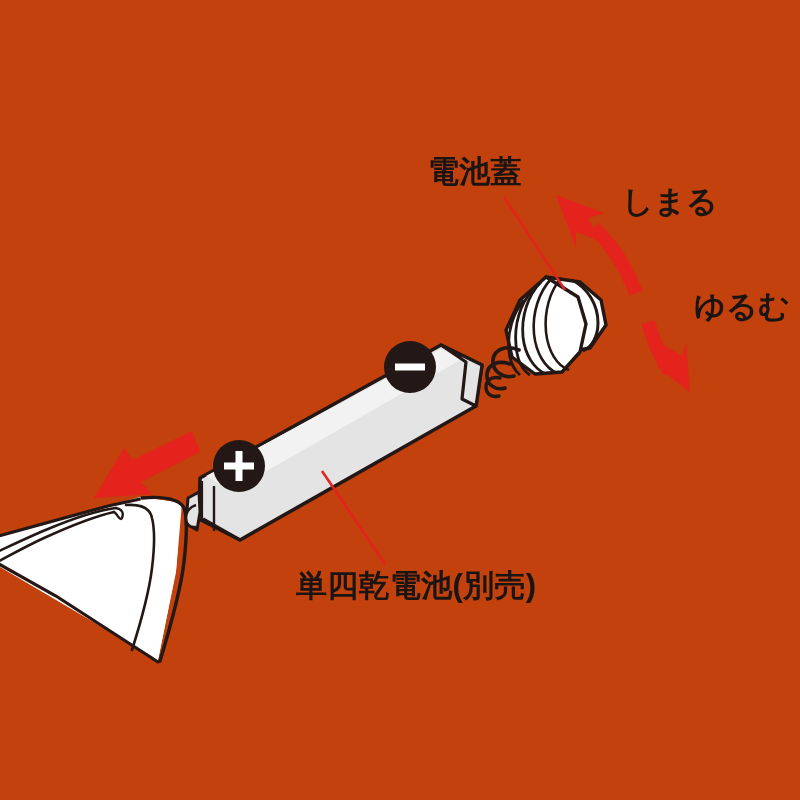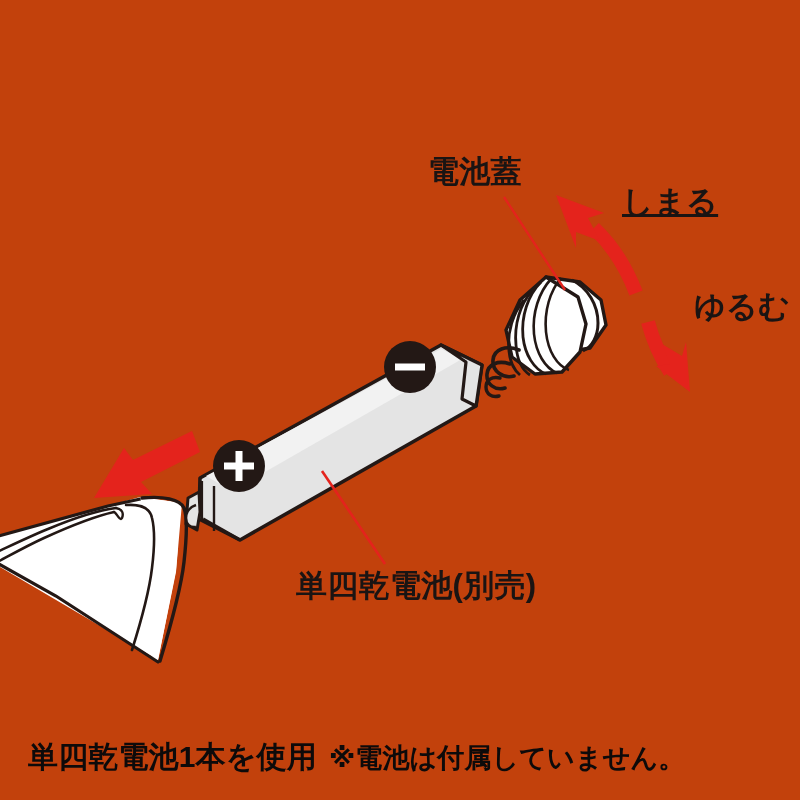--- a/index.html
+++ b/index.html
@@ -27,21 +27,21 @@
   }
   .lbl {
     position: absolute;
     color: #1a1413;
     font-weight: 700;
     white-space: nowrap;
     letter-spacing: 0.01em;
     line-height: 1;
   }
   #lbl-cap      { left: 428px; top: 156px; font-size: 31px; }
-  #lbl-tighten  { left: 622px; top: 186px; font-size: 31px; text-decoration: underline; }
+  #lbl-tighten  { left: 622px; top: 186px; font-size: 31px; }
   #lbl-loosen   { left: 694px; top: 291px; font-size: 31px; }
   #lbl-battery  { left: 296px; top: 570px; font-size: 31px; }
 
   #footer {
     position: absolute;
     left: 28px;
     top: 737px;
     display: flex;
     align-items: baseline;
     white-space: nowrap;
@@ -170,18 +170,14 @@
   </svg>
 
   <div class="lbl" id="lbl-cap">電池蓋</div>
 
   <div class="lbl" id="lbl-tighten">しまる</div>
 
   <div class="lbl" id="lbl-battery">単四乾電池(別売)</div>
 
   <div class="lbl" id="lbl-loosen">ゆるむ</div>
 
-  <div id="footer">
-    <span id="footer-main">単四乾電池1本を使用</span>
-    <span id="footer-note">※電池は付属していません。</span>
-  </div>
 
 </div>
 
 </body></html>

